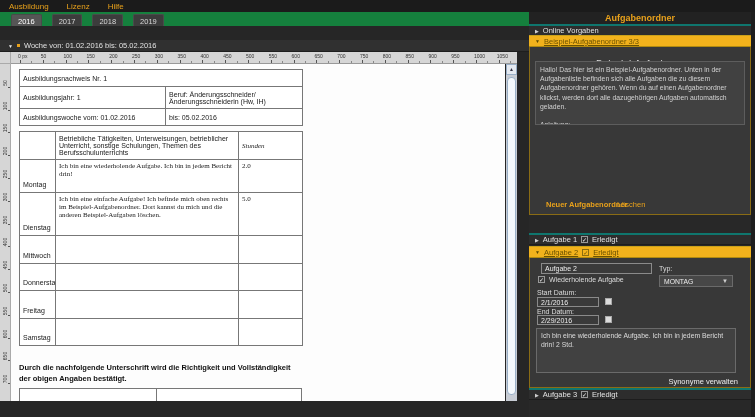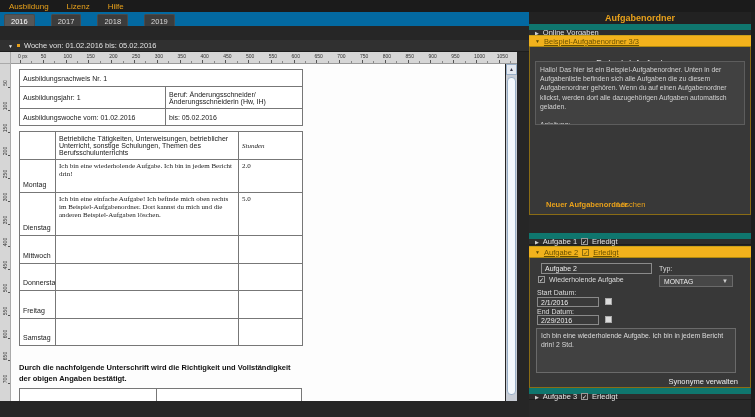--- a/index.html
+++ b/index.html
@@ -8,21 +8,21 @@
     position:relative; width:755px; height:417px; overflow:hidden;
     background:#262626; font-family:"Liberation Sans", sans-serif;
     -webkit-font-smoothing:antialiased;
   }
   
   .menubar { position:absolute; left:0; top:0; width:755px; height:12px;
     background:#1b1b1b; display:flex; align-items:center; gap:18px; padding-left:9px; }
   .menubar .mitem { font-size:8px; color:var(--accent); cursor:default; }
   
   .tabsrow { position:absolute; left:0; top:12px; width:529px; height:14px;
-    background:#0369a1; display:flex; align-items:flex-end; padding-left:4px; gap:16px; }
+    background:#15803d; display:flex; align-items:flex-end; padding-left:11px; gap:10px; }
   .ytab { font-size:7.5px; color:#d8d8d8; background:#3c3c3c; padding:2px 6px 2px 6px;
     border:1px solid #4a4a4a; border-bottom:none; border-radius:2px 2px 0 0; height:12px; }
   .ytab.sel { background:#565656; color:#fff; }
   
   .monthrow { position:absolute; left:0; top:26px; width:529px; height:14px;
     background:linear-gradient(#535353,#383838); display:flex; align-items:center; padding-left:6px; }
   .weekrow { position:absolute; left:0; top:40px; width:529px; height:12px;
     background:#303030; display:flex; align-items:center; padding-left:8px; border-bottom:1px solid #1e1e1e; }
   .tri { font-size:6px; color:#e6e6e6; margin-right:4px; }
   .dot { width:4px; height:4px; background:var(--accent); margin-right:4px; }
@@ -59,21 +59,21 @@
   .statusbar { position:absolute; left:0; top:401px; width:529px; height:16px; background:#3e3e3e;
     border-top:1px solid #555; display:flex; align-items:center; gap:12px; padding-left:6px; }
   .statusbar .sitem { font-size:8px; color:#e4e4e4; }
   .statusbar .sitem.disabled { color:#7d7d7d; }
   
   .rpanel { position:absolute; left:529px; top:12px; width:226px; height:405px; background:#282828; overflow:hidden; }
   .right-strip { position:absolute; left:222px; top:0; width:4px; height:405px; background:#1d1d1d; }
   .ptitle { position:absolute; left:0; width:222px; height:13px; background:#222;
     color:var(--accent); font-size:9px; font-weight:bold; text-align:center; line-height:13px; }
   .prow { position:absolute; left:0; width:222px; height:12px; background:#2d2d2d;
-    border-top:6px solid #0f766e; border-bottom:1px solid #1d1d1d;
+    border-top:2px solid #0f766e; border-bottom:1px solid #1d1d1d;
     display:flex; align-items:center; padding-left:6px; gap:4px; }
   .prow .rlbl { font-size:7.5px; color:#e2e2e2; }
   .prow .tri2 { font-size:5px; color:#cfcfcf; }
   .prow.yellow { background:var(--sel); border-top:1px solid #caa11a; border-bottom:1px solid #b08a10; }
   .prow.yellow .rlbl { color:var(--seltext);text-decoration:underline; }
   .prow.yellow .tri2 { color:#5d4a00; }
   .chk { width:7px; height:7px; border:1px solid #999; font-size:6px; line-height:6px; text-align:center; color:#f2f2f2; background:transparent; }
   .prow.yellow .chk { border-color:#8a6d10; color:#6b5200; }
   .expanded { position:absolute; left:0; width:222px; background:#383838;
     border-left:1px solid #8a6c15; border-right:1px solid #8a6c15; border-bottom:1px solid #8a6c15; }

